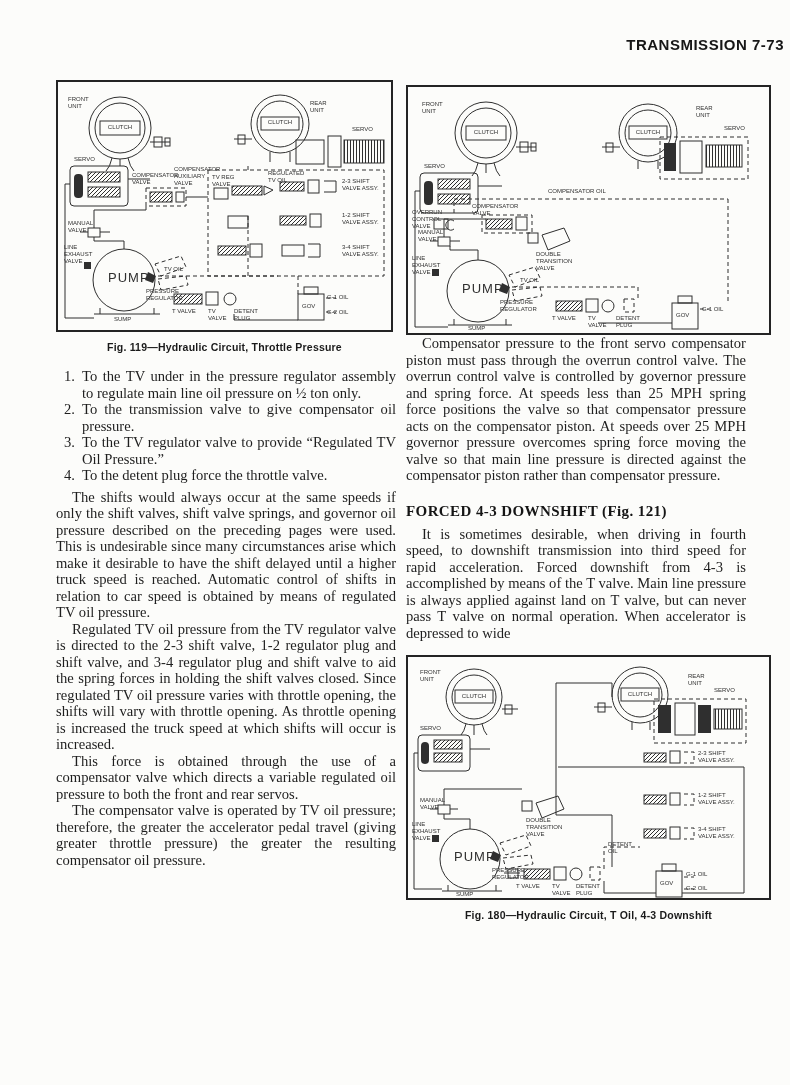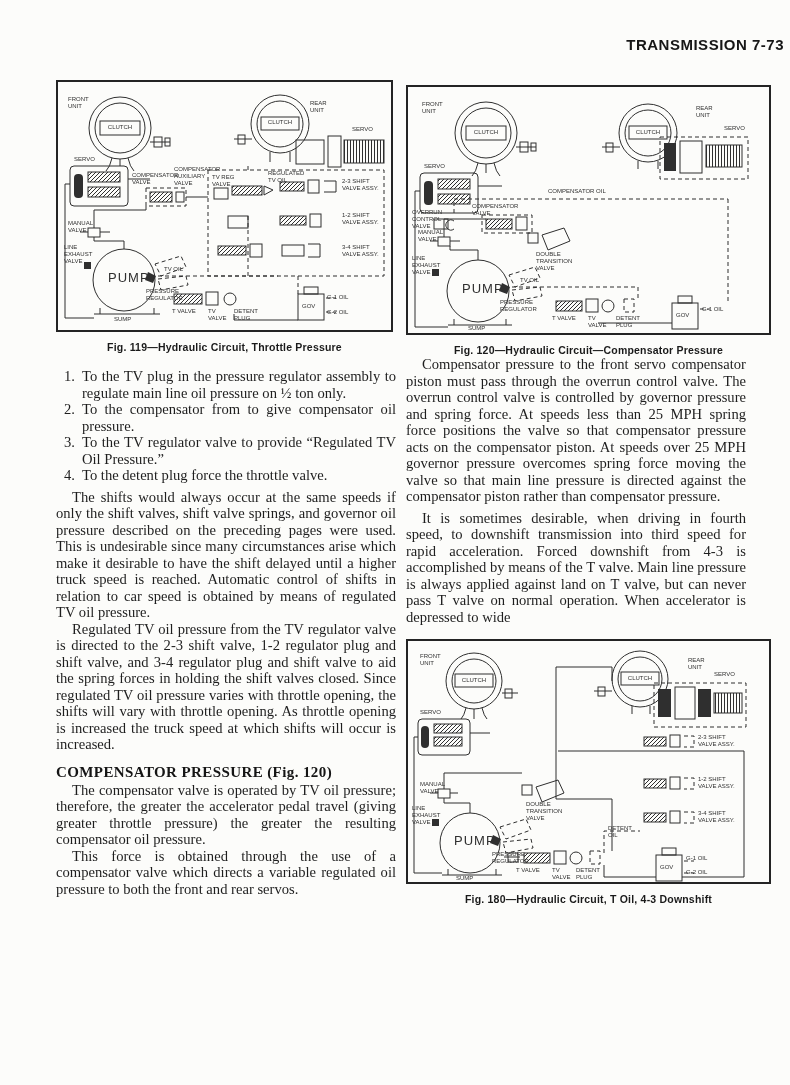--- a/index.html
+++ b/index.html
@@ -158,42 +158,41 @@
       <span class="dlab" style="left:244px;top:221px">GOV</span>
       <span class="dlab" style="left:269px;top:212px">G-1 OIL</span>
       <span class="dlab" style="left:269px;top:227px">G-2 OIL</span>
     </figure>
 
     <div class="caption cap-l">Fig. 119—Hydraulic Circuit, Throttle Pressure</div>
 
     <ol class="numlist">
       <li class="numitem">
         <span class="num">1.</span>
-        <span class="litext">To the TV plug in the pressure regulator assembly to regulate main line oil pressure on ½ ton only.</span>
+        <span class="litext">To the TV under in the pressure regulator assembly to regulate main line oil pressure on ½ ton only.</span>
       </li>
       <li class="numitem">
         <span class="num">2.</span>
-        <span class="litext">To the compensator from to give compensator oil pressure.</span>
+        <span class="litext">To the transmission valve to give compensator oil pressure.</span>
       </li>
       <li class="numitem">
         <span class="num">3.</span>
         <span class="litext">To the TV regulator valve to provide “Regulated TV Oil Pressure.”</span>
       </li>
       <li class="numitem">
         <span class="num">4.</span>
         <span class="litext">To the detent plug force the throttle valve.</span>
       </li>
     </ol>
 
     <p class="body">The shifts would always occur at the same speeds if only the shift valves, shift valve springs, and governor oil pressure described on the preceding pages were used. This is undesirable since many circumstances arise which make it desirable to have the shift delayed until a higher truck speed is reached. Automatic control of shifts in relation to car speed is obtained by means of regulated TV oil pressure.</p>
     <p class="body flow">Regulated TV oil pressure from the TV regulator valve is directed to the 2-3 shift valve, 1-2 regulator plug and shift valve, and 3-4 regulator plug and shift valve to aid the spring forces in holding the shift valves closed. Since regulated TV oil pressure varies with throttle opening, the shifts will vary with throttle opening. As throttle opening is increased the truck speed at which shifts will occur is increased.</p>
 
-    <h2 class="sect" style="margin-top:10px">COMPENSATOR PRESSURE (Fig. 120)</h2>
+    <p class="body flow">This force is obtained through the use of a compensator valve which directs a variable regulated oil pressure to both the front and rear servos.</p>
     <p class="body flow">The compensator valve is operated by TV oil pressure; therefore, the greater the accelerator pedal travel (giving greater throttle pressure) the greater the resulting compensator oil pressure.</p>
-    <p class="body flow">This force is obtained through the use of a compensator valve which directs a variable regulated oil pressure to both the front and rear servos.</p>
   </div>
 
   <div class="col col-right">
 
     <figure class="fig" id="fig120">
       <svg viewBox="0 0 361 246" width="361" height="246">
         <defs>
           <pattern id="hB" width="4" height="4" patternUnits="userSpaceOnUse">
               <path d="M0,4 L4,0" stroke="#2f2f2f" stroke-width="1"></path>
             </pattern>
@@ -285,24 +284,24 @@
       <span class="dlab" style="left:112px;top:190px">TV OIL</span>
       <span class="dlab" style="left:144px;top:228px">T VALVE</span>
       <span class="dlab" style="left:180px;top:228px">TV
 VALVE</span>
       <span class="dlab" style="left:208px;top:228px">DETENT
 PLUG</span>
       <span class="dlab" style="left:268px;top:225px">GOV</span>
       <span class="dlab" style="left:294px;top:219px">G-1 OIL</span>
     </figure>
 
-    <div class="caption cap-r">Fig. 120—Hydraulic Circuit—Compensator Pressure</div>
 
     <p class="body flow">Compensator pressure to the front servo compensator piston must pass through the overrun control valve. The overrun control valve is controlled by governor pressure and spring force. At speeds less than 25 MPH spring force positions the valve so that compensator pressure acts on the compensator piston. At speeds over 25 MPH governor pressure overcomes spring force moving the valve so that main line pressure is directed against the compensator piston rather than compensator pressure.</p>
 
+    <h2 class="sect" style="margin-top:18px">FORCED 4-3 DOWNSHIFT (Fig. 121)</h2>
     <p class="body" style="">It is sometimes desirable, when driving in fourth speed, to downshift transmission into third speed for rapid acceleration. Forced downshift from 4-3 is accomplished by means of the T valve. Main line pressure is always applied against land on T valve, but can never pass T valve on normal operation. When accelerator is depressed to wide</p>
 
     <figure class="fig" id="fig121">
       <svg viewBox="0 0 361 241" width="361" height="241">
         <defs>
           <pattern id="hC" width="4" height="4" patternUnits="userSpaceOnUse">
               <path d="M0,4 L4,0" stroke="#2f2f2f" stroke-width="1"></path>
             </pattern>
           <pattern id="cC" width="3" height="9" patternUnits="userSpaceOnUse">
               <path d="M1.5,0 V9" stroke="#2f2f2f" stroke-width="1"></path>

